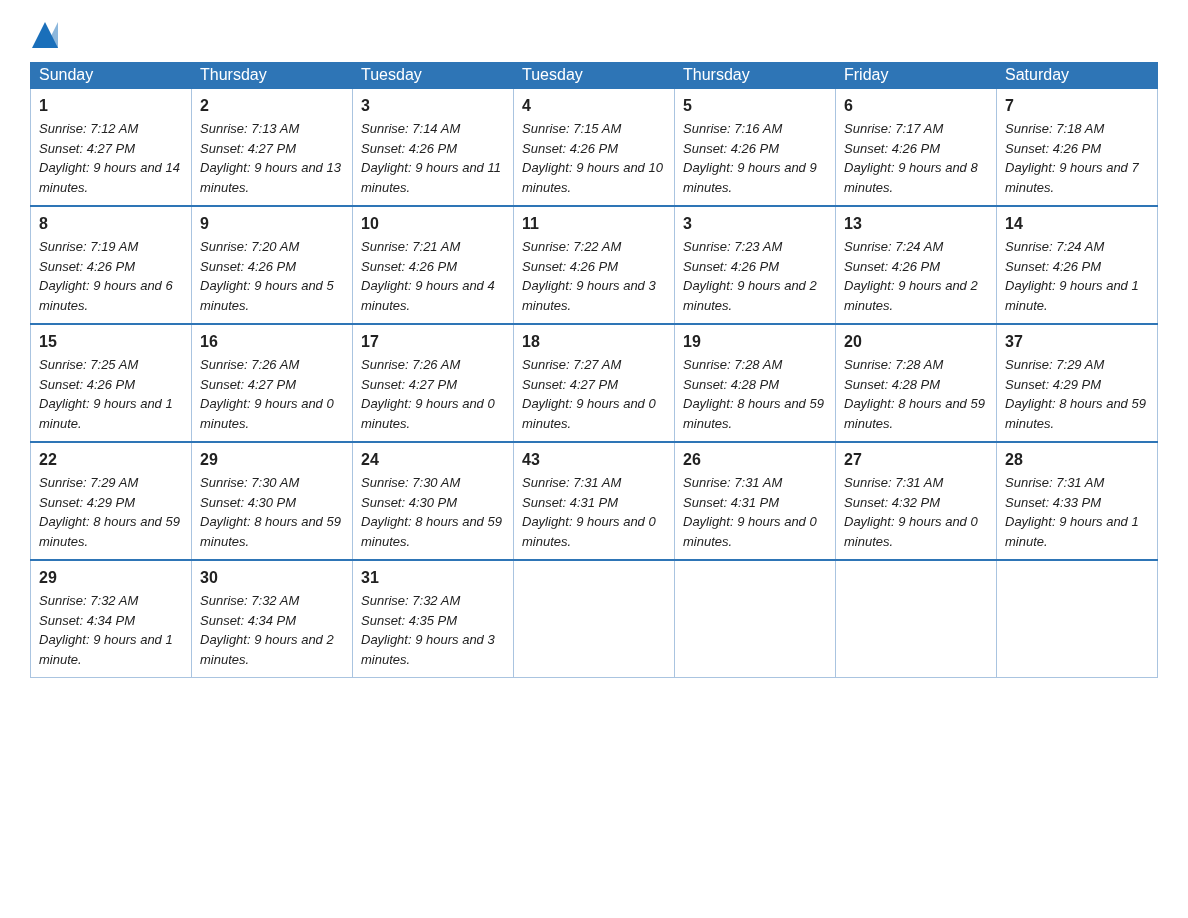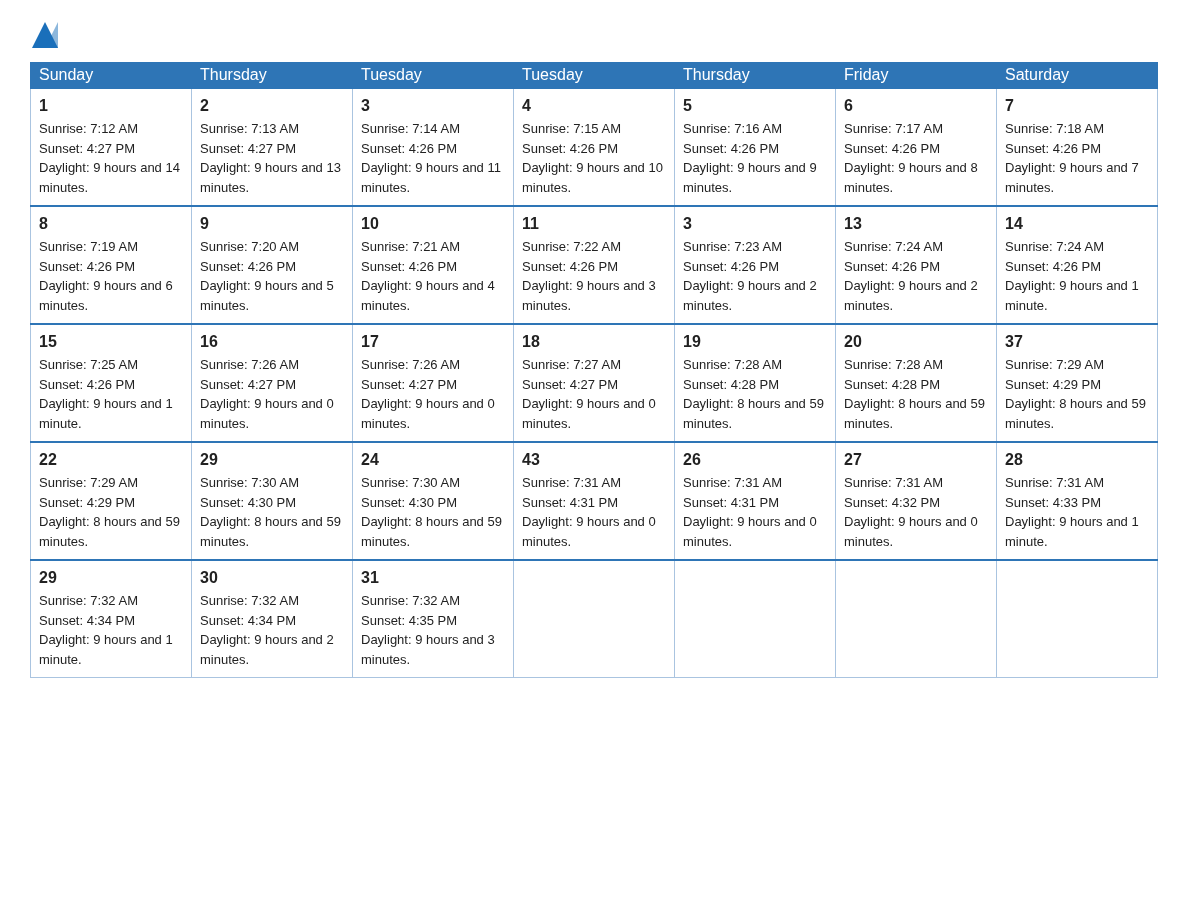--- a/index.html
+++ b/index.html
@@ -58,20 +58,21 @@
     }
     .day-number {
       font-size: 16px;
       font-weight: bold;
       display: block;
       margin-bottom: 4px;
     }
     .day-info {
       font-size: 13px;
       line-height: 1.5;
+      font-style: italic;
     }
     .empty-cell {
       background: #fff;
     }
     
     .logo-wrapper {
       display: flex;
       align-items: flex-start;
     }
   </style>

